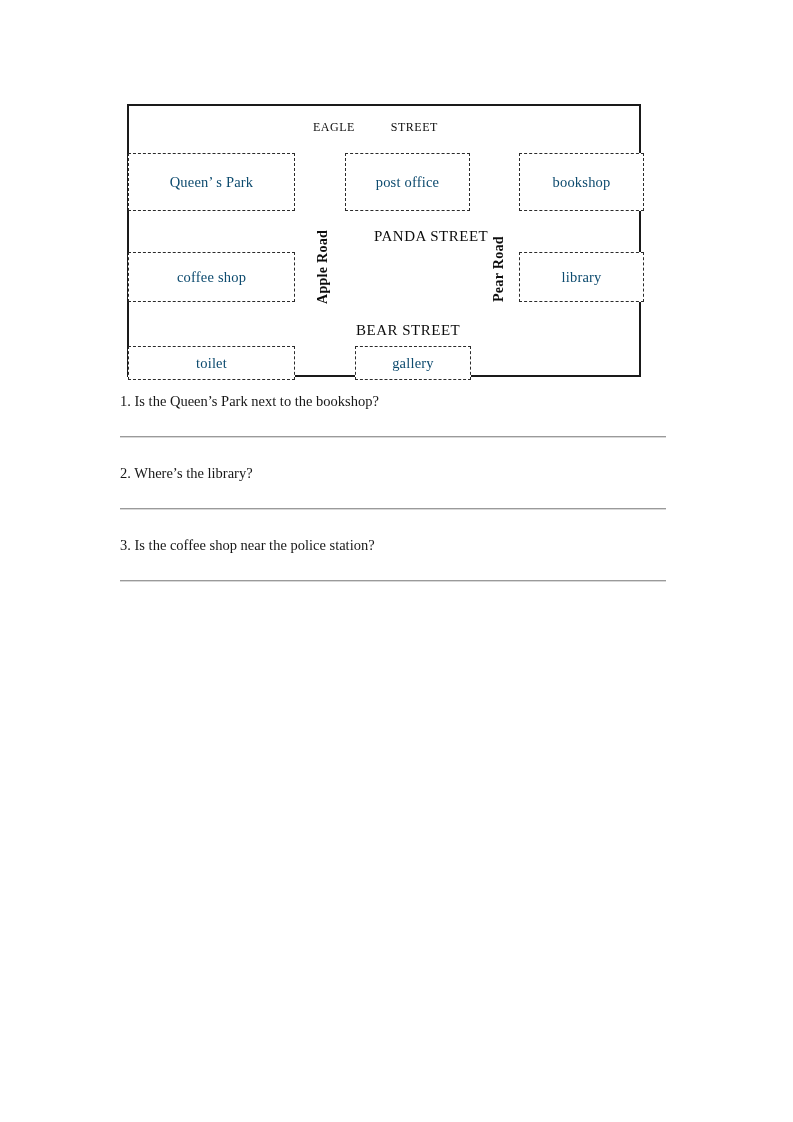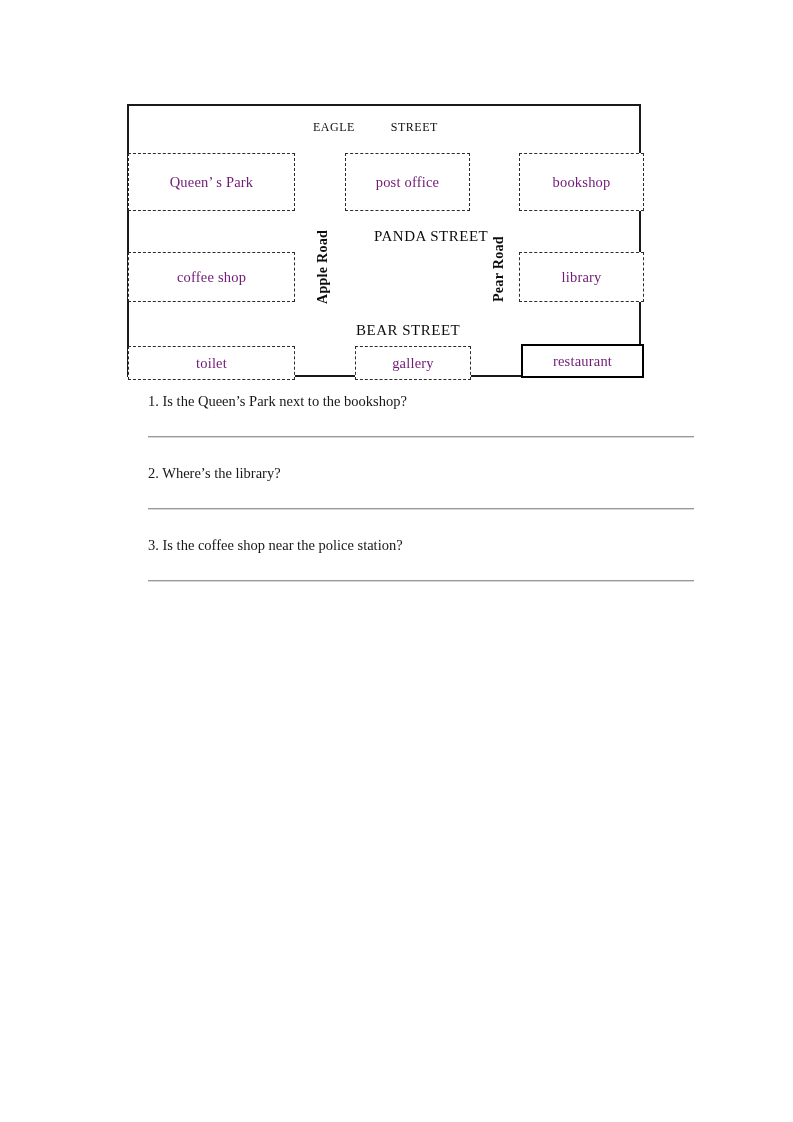--- a/index.html
+++ b/index.html
@@ -45,21 +45,21 @@
     justify-content: center;
     overflow: hidden;
   }
   .place-box.solid-strong {
     border: 2px solid #000000;
   }
   .place-label {
     font-family: "Liberation Serif", "DejaVu Serif", serif;
     font-size: 14.5px;
     line-height: 1;
-    color: #701a75;
+    color: #0c4a6e;
     white-space: nowrap;
     letter-spacing: 0.2px;
   }
 
   
   #box-queens-park { left: -1px;  top: 47px;  width: 167px; height: 58px; }
   #box-post-office { left: 216px; top: 47px;  width: 125px; height: 58px; }
   #box-bookshop    { left: 390px; top: 47px;  width: 125px; height: 58px; }
 
   
@@ -124,21 +124,20 @@
 
   
   #questions {
     position: absolute;
     left: 120px;
     top: 392px;
     width: 546px;
   }
   .question-block {
     position: relative;
-    margin-left: 28px;
   }
   .question-text {
     font-family: "Liberation Serif", "DejaVu Serif", serif;
     font-size: 14.5px;
     line-height: 1.25;
     color: #171717;
     white-space: nowrap;
     padding-bottom: 26px;
   }
   .answer-rule {
@@ -180,23 +179,20 @@
     <div class="place-box" id="box-library">
       <span class="place-label">library</span>
     </div>
 
     <div class="place-box" id="box-toilet">
       <span class="place-label">toilet</span>
     </div>
     <div class="place-box" id="box-gallery">
       <span class="place-label">gallery</span>
     </div>
-    <div class="place-box solid-strong" id="box-restaurant">
-      <span class="place-label">restaurant</span>
-    </div>
 
   </div>
 </div>
 
 <div id="questions">
 
   <div class="question-block">
     <div class="question-text">1. Is the Queen’s Park next to the bookshop?</div>
     <div class="answer-rule"></div>
   </div>

